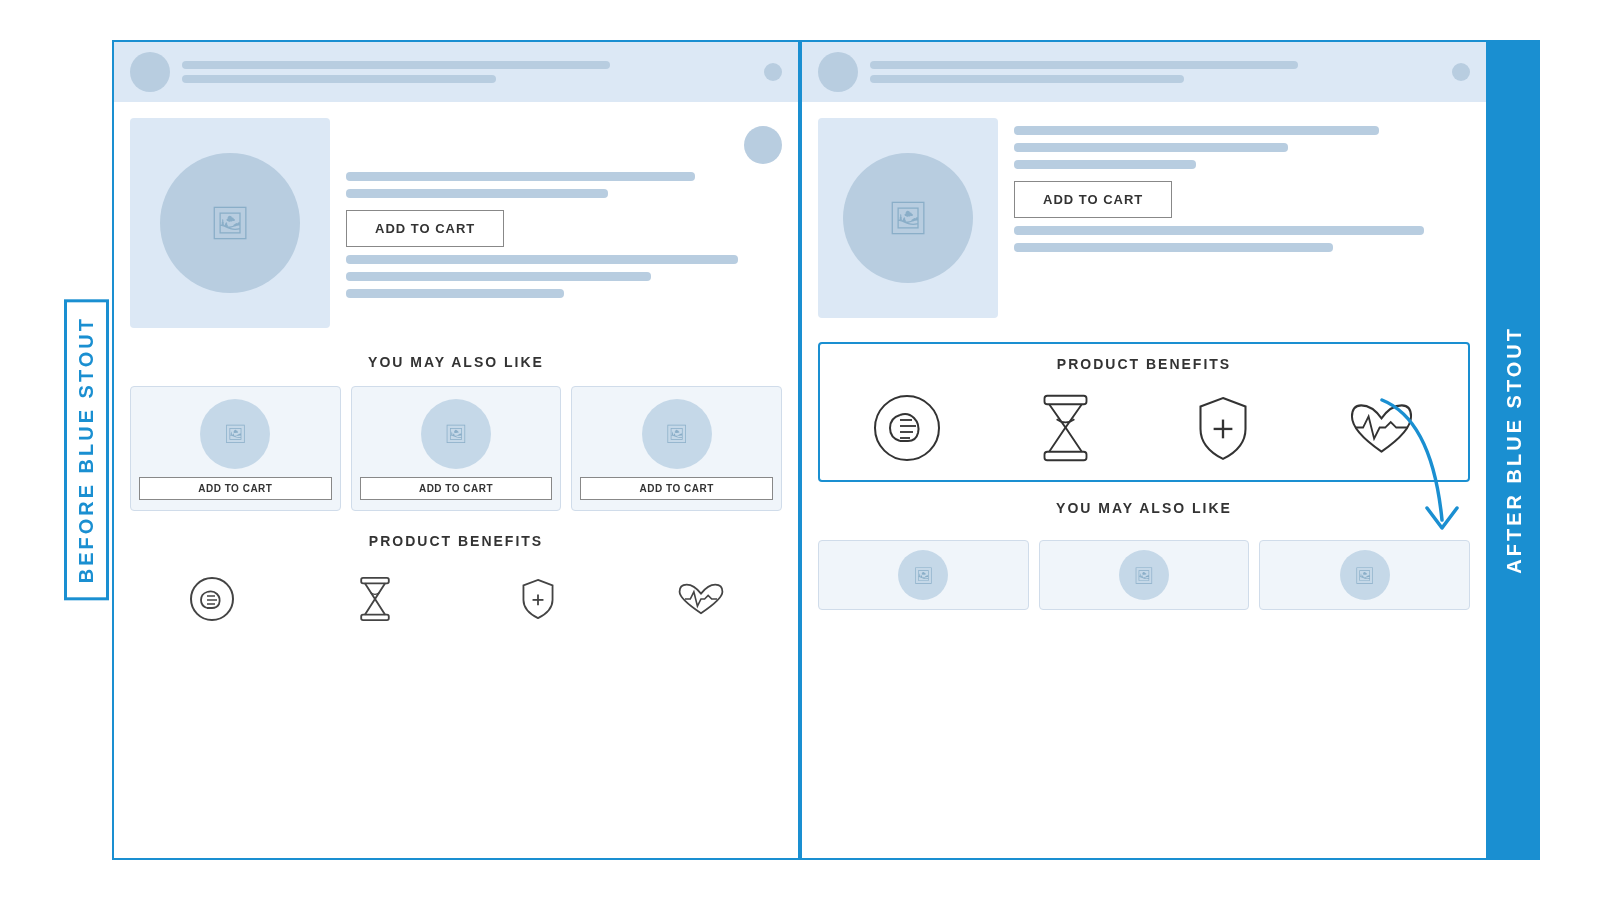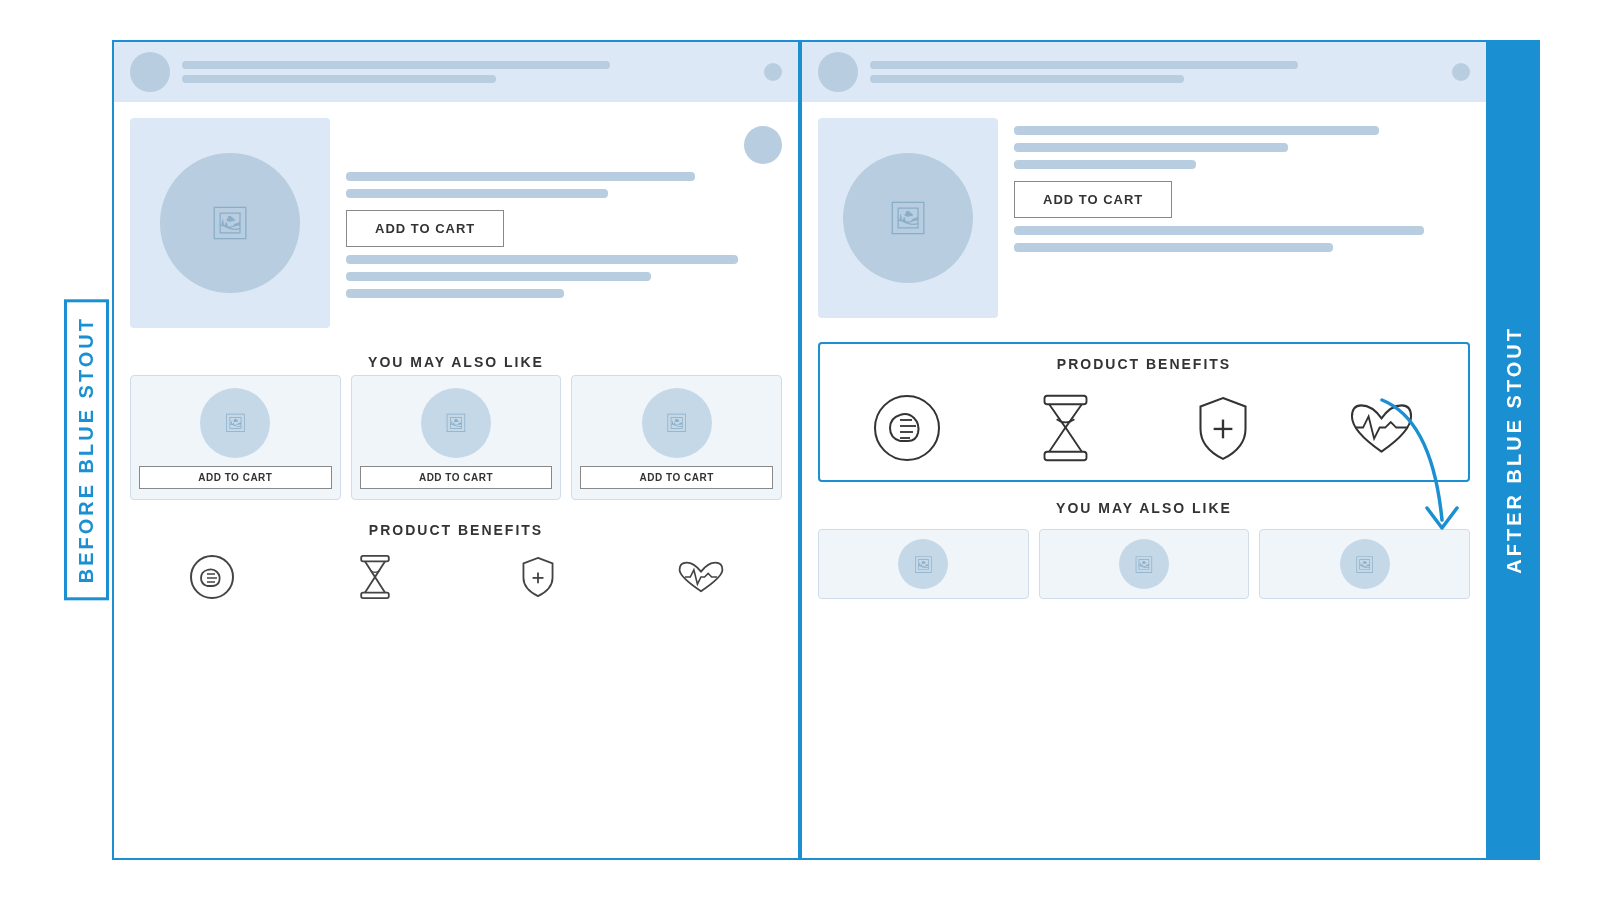--- a/index.html
+++ b/index.html
@@ -175,21 +175,21 @@
       margin-top: 4px;
     }
 
     
     .section-label {
       text-align: center;
       font-size: 14px;
       font-weight: 700;
       letter-spacing: 2px;
       color: #333;
-      padding: 10px 0 5px;
+      padding: 10px 0 16px;
       text-transform: uppercase;
     }
 
     
     .product-grid {
       display: flex;
       gap: 10px;
       padding: 0 16px 12px;
       flex-shrink: 0;
     }

